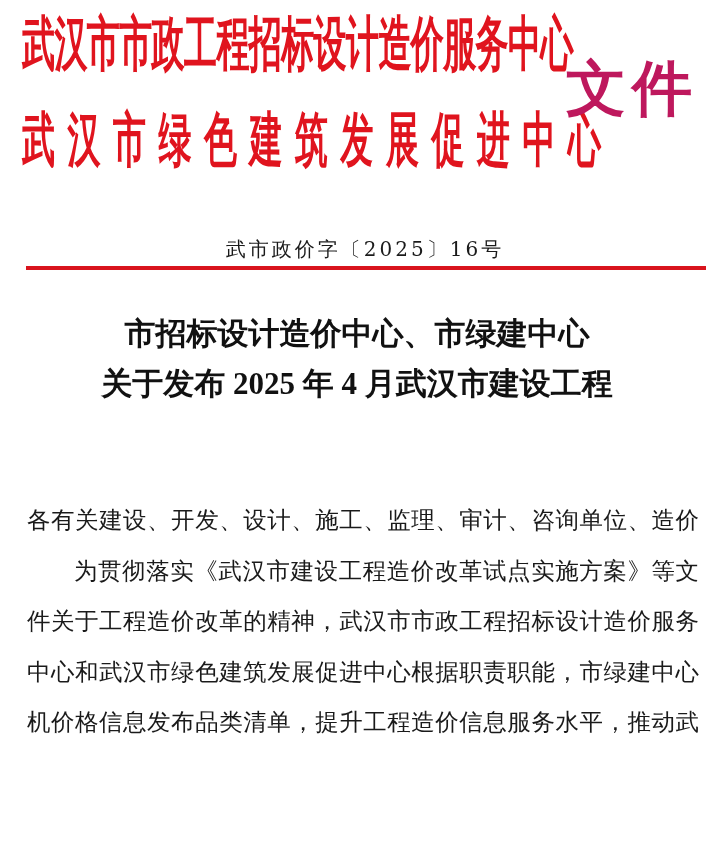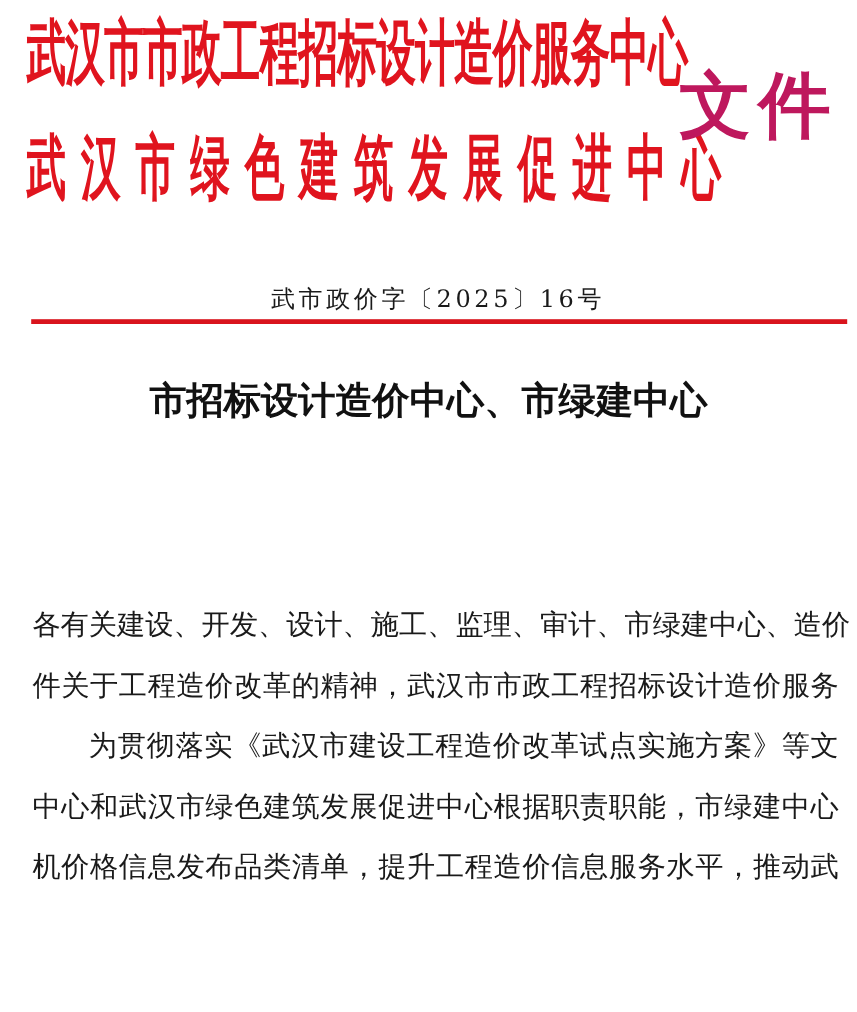--- a/index.html
+++ b/index.html
@@ -121,24 +121,25 @@
   <div class="header-org org-line-2">武汉市绿色建筑发展促进中心</div>
 
   <div class="doc-type">文件</div>
 
   <div class="doc-number">武市政价字〔2025〕16号</div>
 
   <div class="red-rule"></div>
 
   <div class="notice-title">
     <span class="title-line">市招标设计造价中心、市绿建中心</span>
+    <span class="title-line">关于发布 2025 年 4 月武汉市建设工程</span>
   </div>
 
   <div class="body-text">
-    <span class="line">各有关建设、开发、设计、施工、监理、审计、市绿建中心、造价</span>
+    <span class="line">各有关建设、开发、设计、施工、监理、审计、咨询单位、造价</span>
+    <span class="line indent">为贯彻落实《武汉市建设工程造价改革试点实施方案》等文</span>
     <span class="line">件关于工程造价改革的精神，武汉市市政工程招标设计造价服务</span>
-    <span class="line indent">为贯彻落实《武汉市建设工程造价改革试点实施方案》等文</span>
     <span class="line">中心和武汉市绿色建筑发展促进中心根据职责职能，市绿建中心</span>
     <span class="line">机价格信息发布品类清单，提升工程造价信息服务水平，推动武</span>
 
   </div>
 
 </div>
 
 </body></html>

